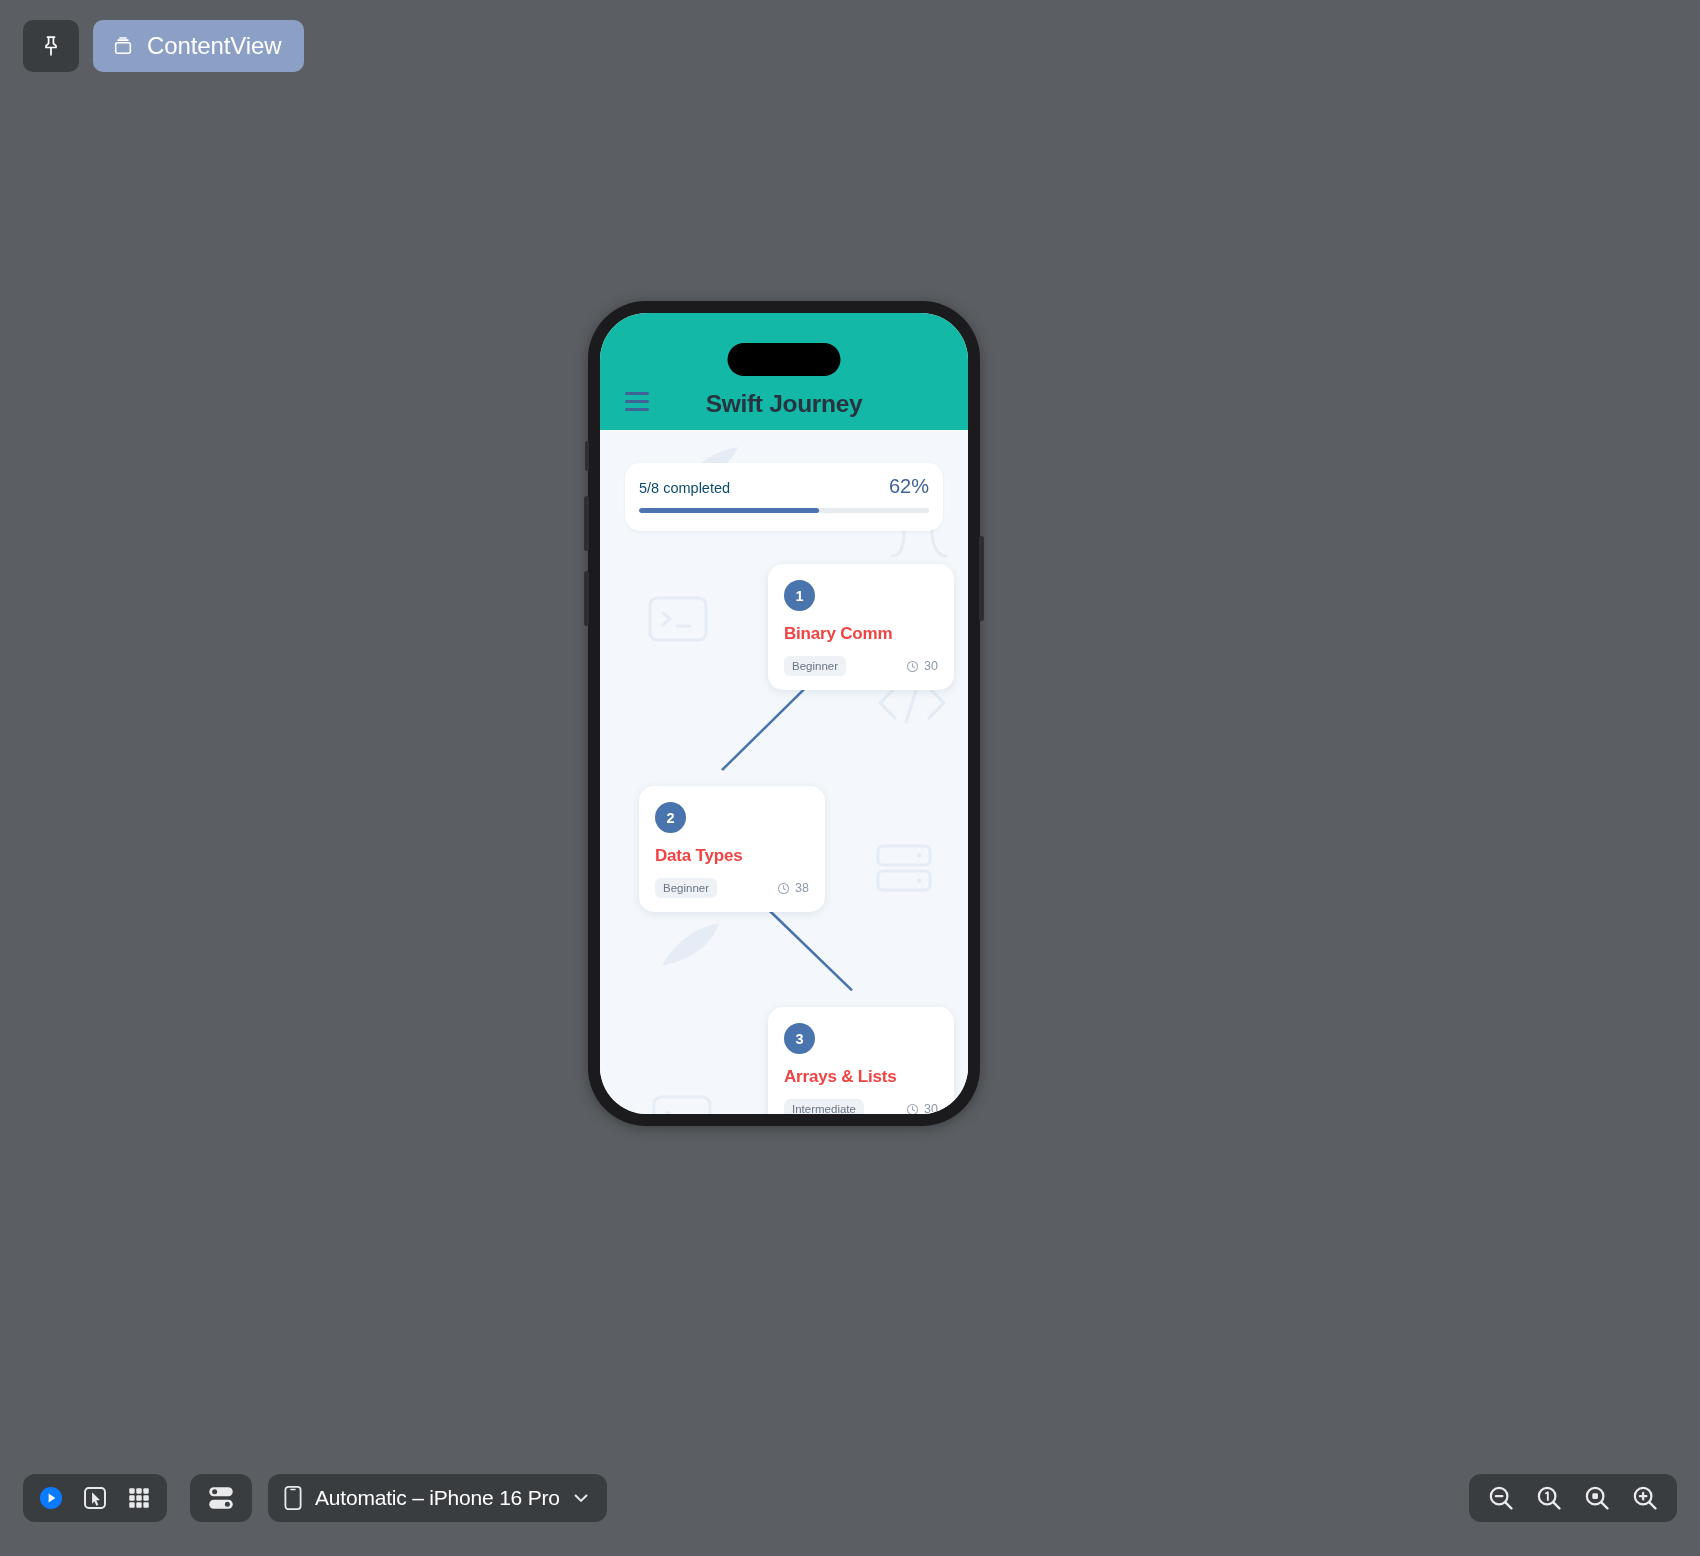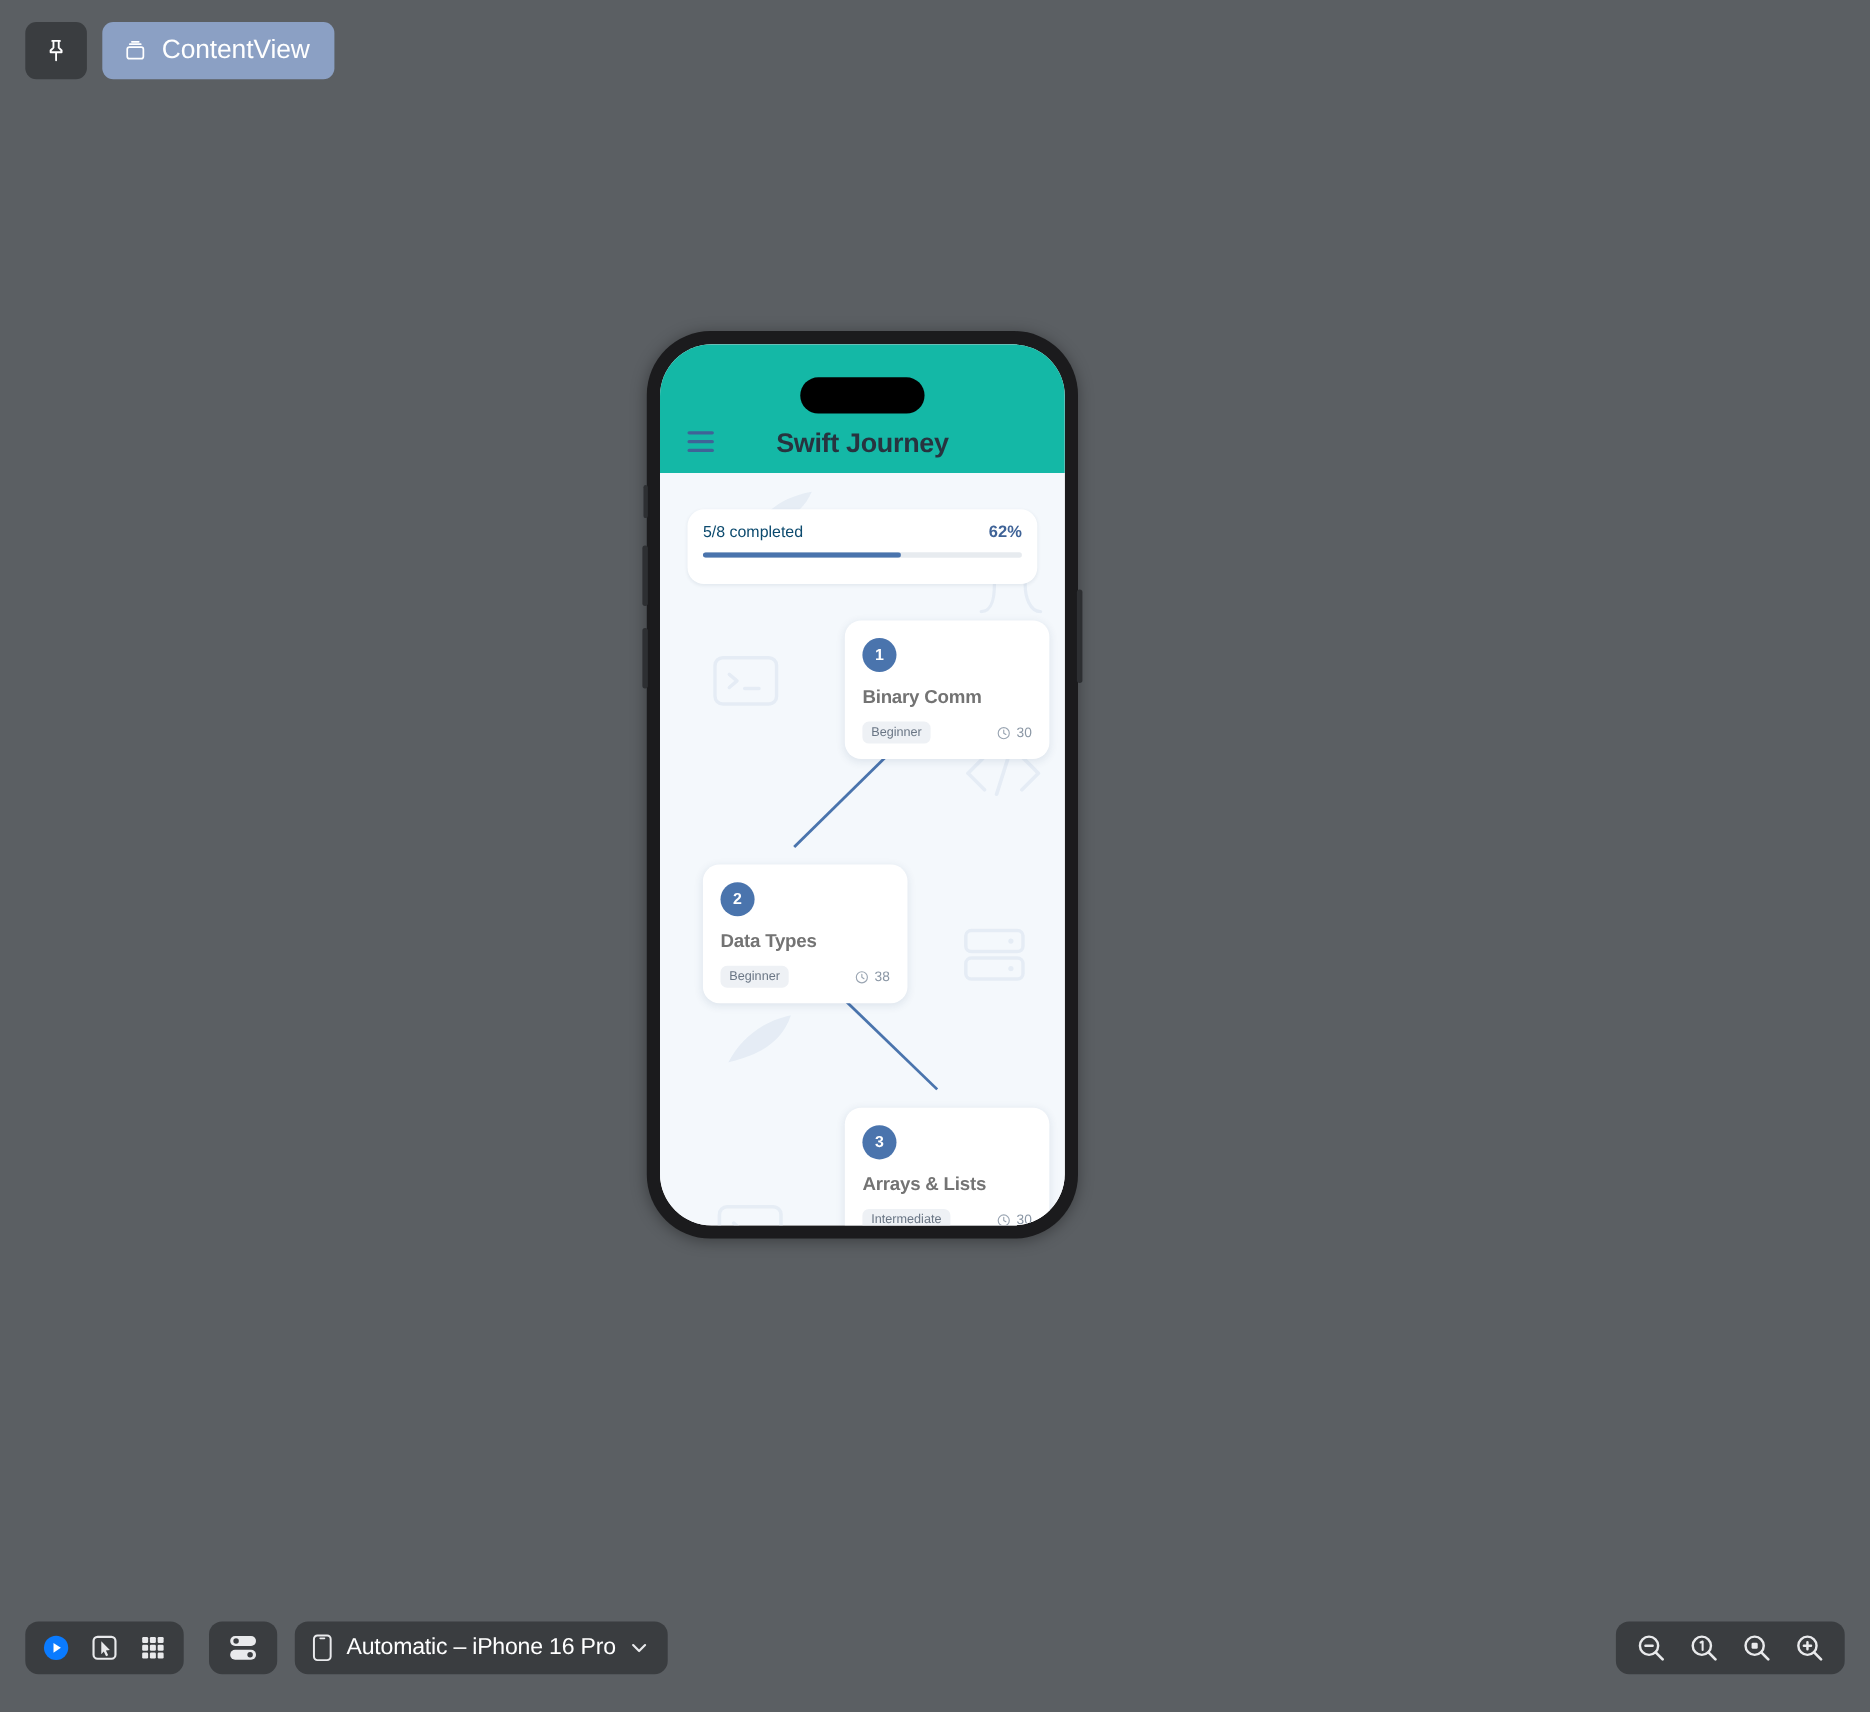--- a/index.html
+++ b/index.html
@@ -183,22 +183,22 @@
   .progress-head {
     display: flex;
     justify-content: space-between;
     align-items: baseline;
   }
   .progress-label {
     font-size: 14.5px;
     color: #0c4a6e;
   }
   .progress-pct {
-    font-size: 15px;
-    font-weight: 700;
+    font-size: 20px;
+    font-weight: 400;
     color: #3f6397;
   }
   .progress-track {
     margin-top: 10px;
     height: 5px;
     border-radius: 3px;
     background: #e7ebef;
     overflow: hidden;
   }
   .progress-fill {
@@ -241,21 +241,21 @@
     font-size: 14.5px;
     font-weight: 700;
     display: flex;
     align-items: center;
     justify-content: center;
   }
   .lesson-title {
     margin-top: 13px;
     font-size: 17px;
     font-weight: 700;
-    color: #737373;
+    color: #ef4444;
     letter-spacing: -0.2px;
     white-space: nowrap;
   }
   .lesson-meta {
     margin-top: 12px;
     display: flex;
     align-items: center;
     justify-content: space-between;
   }
   .difficulty-badge {

